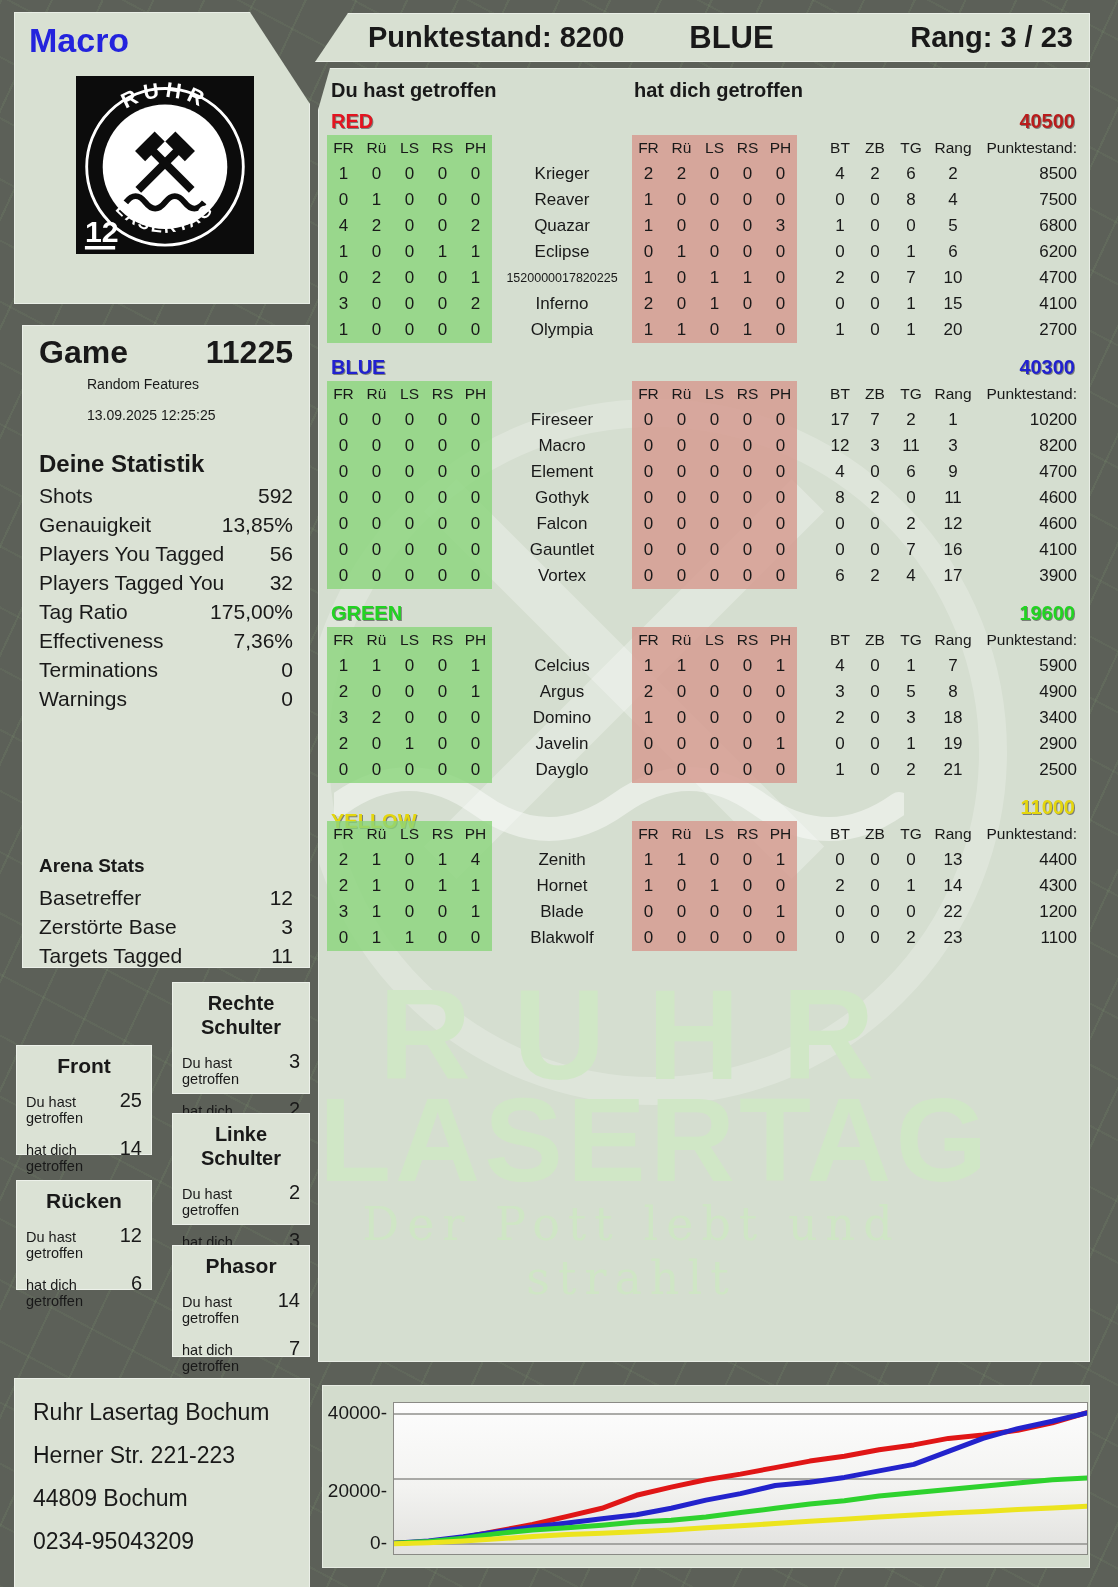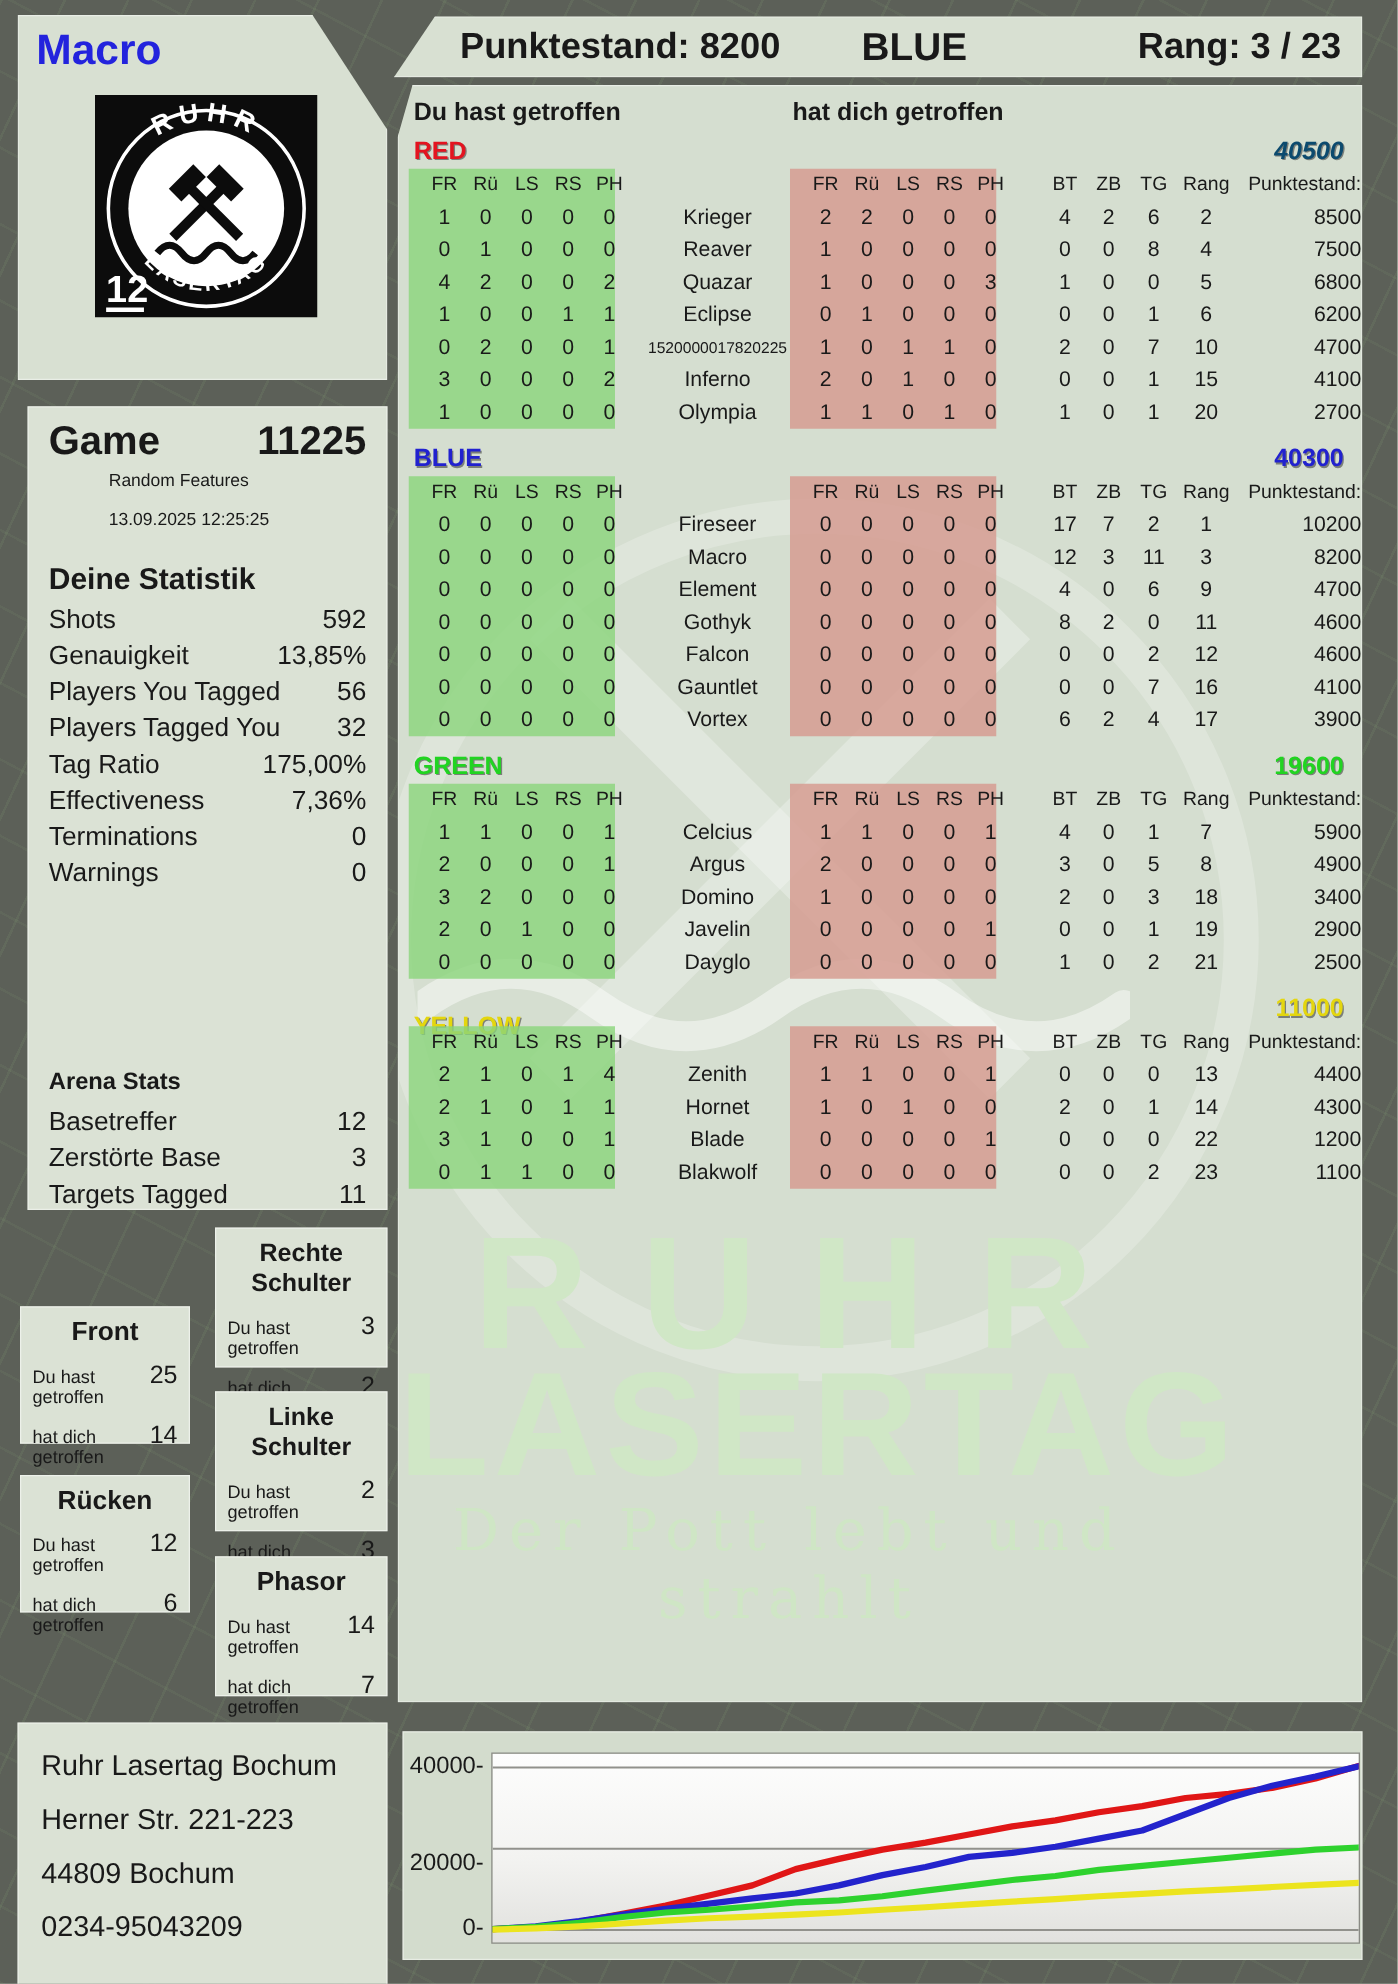--- a/index.html
+++ b/index.html
@@ -39,21 +39,21 @@
   .wm-ruhr{position:absolute;left:0;top:902px;width:615px;text-align:center;font-size:128px;line-height:1;font-weight:700;letter-spacing:42px;text-indent:42px;color:#d0e7c6;}
   .wm-lasertag{position:absolute;left:0;top:1012px;width:615px;text-align:center;font-size:118px;line-height:1;font-weight:700;letter-spacing:4px;color:#d0e7c6;}
   .wm-slogan{position:absolute;left:0;top:1128px;width:625px;text-align:center;font-family:"DejaVu Serif","Liberation Serif",serif;font-size:46px;letter-spacing:8px;color:#cfe6c5;}
   .main-content{position:relative;z-index:1;padding-top:8px;}
   .hit-hdrs{position:relative;height:30px;font-weight:700;font-size:20px;}
   .hh-you{position:absolute;left:12px;top:2px;}
   .hh-them{position:absolute;left:315px;top:2px;}
   .team + .team{margin-top:10px;}
   .team-titlebar{height:28px;display:flex;justify-content:space-between;align-items:center;padding:0 14px 0 12px;font-size:20px;font-weight:700;}
   .team-name,.team-total{text-shadow:1px 1px 0 rgba(50,50,50,0.55);}
-  .ttable{position:relative;padding-left:12px;}
+  .ttable{position:relative;}
   .blk{position:absolute;top:0;z-index:0;}
   .bgreen{left:8px;width:165px;background:rgba(137,213,122,0.8);}
   .bred{left:313px;width:165px;background:rgba(214,156,146,0.85);}
   .tgrid{position:relative;z-index:1;display:grid;width:758px;
     grid-template-columns:8px repeat(5,33px) 140px repeat(5,33px) 26px 34px 36px 36px 48px 100px;}
   .tgrid span{height:26px;line-height:26px;font-size:17px;text-align:center;white-space:nowrap;overflow:visible;}
   .tgrid .hd{font-size:15.5px;}
   .tgrid .pts{text-align:right;}
   .tgrid .nm{font-size:17px;}
   .tgrid .longnm{font-size:12.5px;}
@@ -137,21 +137,21 @@
   </div>
   <div class="main-content">
     <div class="hit-hdrs">
       <span class="hh-you">Du hast getroffen</span>
       <span class="hh-them">hat dich getroffen</span>
     </div>
     <div id="teams">
         <div class="team">
           <div class="team-titlebar">
             <span class="team-name" style="color: rgb(227, 20, 32);">RED</span>
-            <span class="team-total" style="color: #0c4a6e; font-style: italic;">40500</span>
+            <span class="team-total" style="color: #b91c1c;">40500</span>
           </div>
           <div class="ttable" style="height: 208px;">
             <div class="blk bgreen" style="height: 208px;"></div>
             <div class="blk bred" style="height: 208px;"></div>
             <div class="tgrid">
               <span class="sp"></span>
               <span class="c hd">FR</span>
               <span class="c hd">Rü</span>
               <span class="c hd">LS</span>
               <span class="c hd">RS</span>

